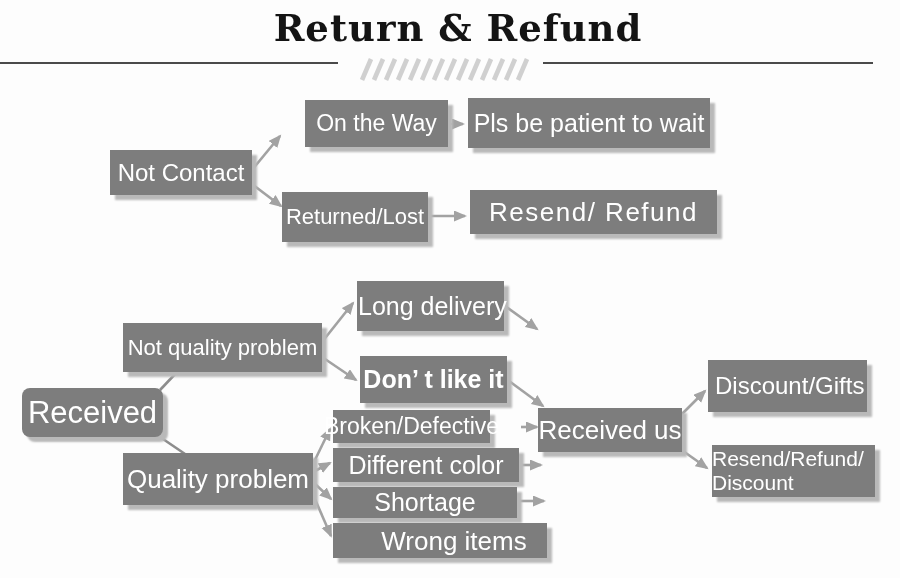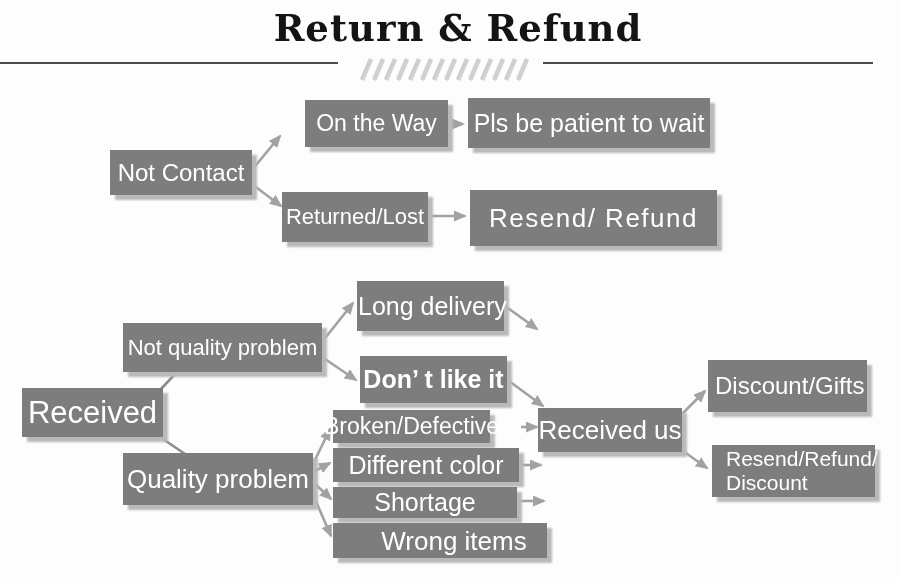--- a/index.html
+++ b/index.html
@@ -33,36 +33,36 @@
     color:var(--text,#fff);
     display:flex;align-items:center;justify-content:center;
     box-shadow:5px 5px 2px var(--shadow,#b9b9b9);
     white-space:nowrap;
     line-height:1;
   }
   #n-not-received   {left:110px;top:150px;width:142px;height:45px;font-size:24px;}
   #n-on-the-way     {left:285px;top:100px;width:143px;height:47px;font-size:23px;margin-left:20px;}
   #n-pls-wait       {left:468px;top:98px; width:242px;height:50px;font-size:25px;}
   #n-returned-lost  {left:282px;top:192px;width:146px;height:50px;font-size:22px;}
-  #n-resend-refund  {left:470px;top:190px;width:247px;height:56px;font-size:26px;letter-spacing:1.5px;}
+  #n-resend-refund  {left:470px;top:190px;width:247px;height:44px;font-size:26px;letter-spacing:1.5px;}
   #n-not-quality    {left:123px;top:323px;width:199px;height:49px;font-size:22px;}
-  #n-received       {left:22px; top:388px;width:141px;height:49px;font-size:31px;}
+  #n-received       {left:22px; top:388px;width:141px;height:49px;font-size:31px;border-radius:8px;}
   #n-quality-problem{left:123px;top:453px;width:190px;height:52px;font-size:26px;}
   #n-long-delivery  {left:357px;top:281px;width:146px;height:50px;font-size:25px;justify-content:flex-start;padding-left:1px;}
   #n-dont-like      {left:360px;top:356px;width:147px;height:47px;font-size:25px;font-weight:bold;}
   #n-broken-defective{left:333px;top:410px;width:157px;height:33px;font-size:23px;}
   #n-different-color{left:333px;top:448px;width:186px;height:34px;font-size:25px;}
   #n-shortage       {left:333px;top:487px;width:184px;height:31px;font-size:25px;}
   #n-wrong-items    {left:333px;top:523px;width:186px;height:35px;font-size:26px;padding-left:28px;}
   #n-contact-us     {left:538px;top:408px;width:144px;height:44px;font-size:26px;}
   #n-discount-gifts {left:708px;top:360px;width:159px;height:52px;font-size:24px;justify-content:flex-start;padding-left:7px;box-sizing:border-box;}
   #n-resend-refund-discount{
     left:712px;top:445px;width:163px;height:52px;font-size:21px;
     flex-direction:column;align-items:flex-start;justify-content:center;
-    padding-left:14px;box-sizing:border-box;line-height:1.12;
+    padding-left:0;box-sizing:border-box;line-height:1.12;
   }
 </style>
 </head>
 <body>
 
 <div id="canvas">
 
   <div id="title">Return &amp; Refund</div>
 
   <svg id="wires" viewBox="0 0 900 578" xmlns="http://www.w3.org/2000/svg">

